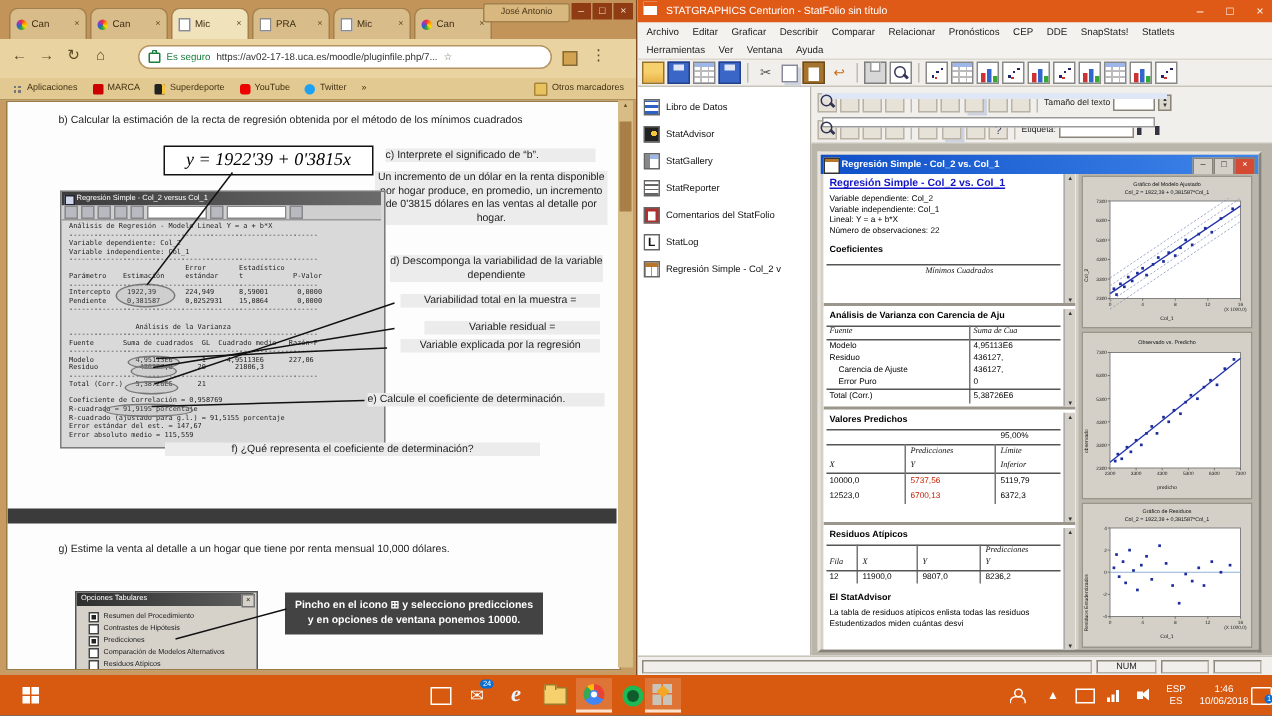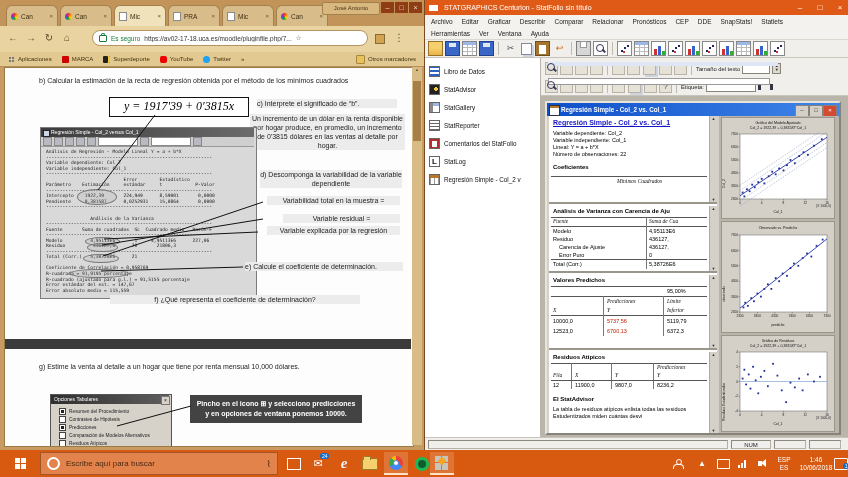--- a/index.html
+++ b/index.html
@@ -243,21 +243,21 @@
       <span>»</span>
       <span style="margin-left:auto" class="bm">
           <span class="bm-ic" style="background:#e8c25c;border:1px solid #a8863c"></span>
           <span>Otros marcadores</span>
         </span>
     </div>
 
     <div id="docarea" class="abs clip">
 
       <div class="dtext abs" style="left:34px;top:8px;width:356px">b) Calcular la estimación de la recta de regresión obtenida por el método de los mínimos cuadrados</div>
-      <div class="formula-box abs" style="left:104px;top:29px;width:138px;height:18px">y = 1917'39 + 0'3815x</div>
+      <div class="formula-box abs" style="left:104px;top:29px;width:138px;height:18px">y = 1922'39 + 0'3815x</div>
       <div class="dtext hl abs" style="left:252px;top:31px;width:140px;text-align:left">c) Interprete el significado de “b”.</div>
       <div class="dtext hl abs" style="left:245px;top:46px;width:155px;text-align:center">Un incremento de un dólar en la renta disponible por hogar produce, en promedio, un incremento de 0'3815 dólares en las ventas al detalle por hogar.</div>
 
       <div id="shot" class="abs clip">
         <div class="stitle abs">Regresión Simple - Col_2 versus Col_1</div>
         <div class="sicon abs"></div>
         <div class="stoolbar abs">
           <span class="sti"></span>
             <span class="sti"></span>
             <span class="sti"></span>
@@ -757,25 +757,20 @@
 
   <div id="taskbar" class="abs">
     <div class="startbtn abs">
       <div class="winlogo">
           <div></div>
           <div></div>
           <div></div>
           <div></div>
         </div>
     </div>
-    <div class="searchpill abs">
-      <span class="cortana-ring"></span>
-      <span class="searchtext">Escribe aquí para buscar</span>
-      <span style="margin-left:auto;color:#4a2a12;font-size:9px">⌇</span>
-    </div>
     <div class="tbicon abs" style="left:282px">
         <span style="width:12px;height:10px;border:1px solid #fff;display:inline-block"></span>
       </div>
     <div class="tbicon abs" style="left:306px">✉<span class="badge">24</span></div>
     <div class="tbicon abs" style="left:332px">
         <span class="edgeE">e</span>
       </div>
     <div class="tbicon abs" style="left:358px">
         <span class="folderic"></span>
       </div>

